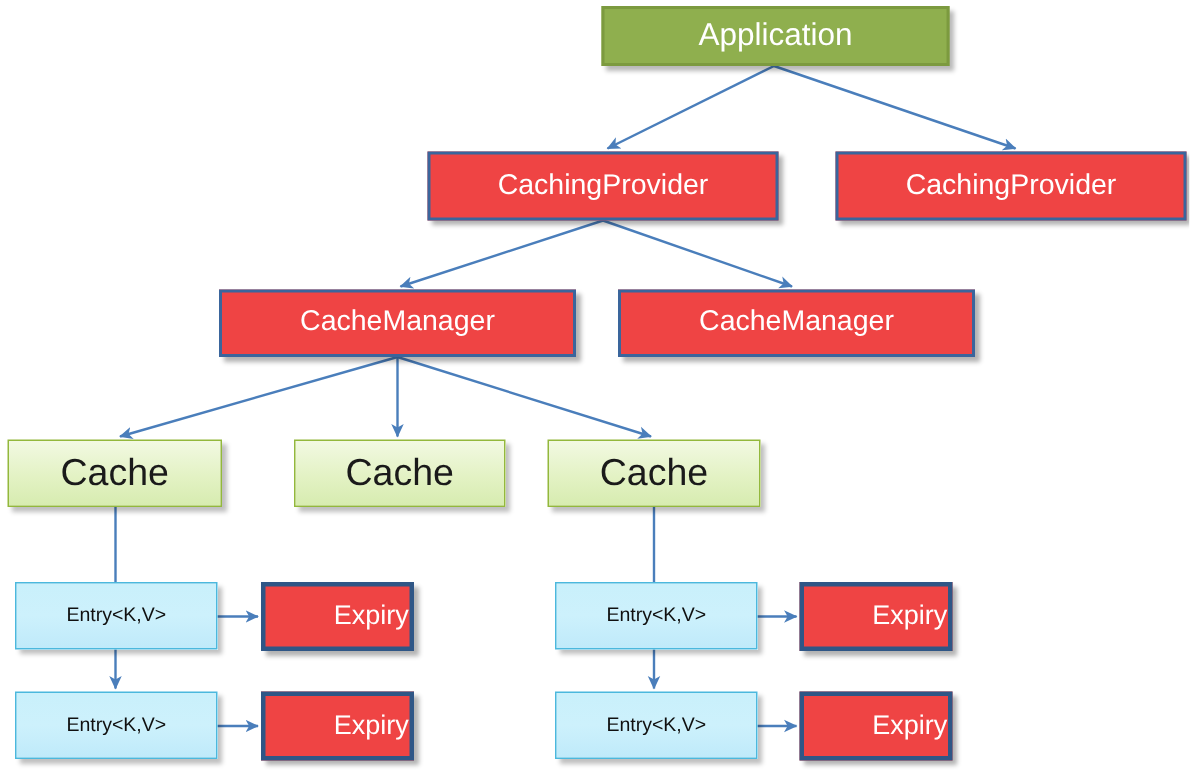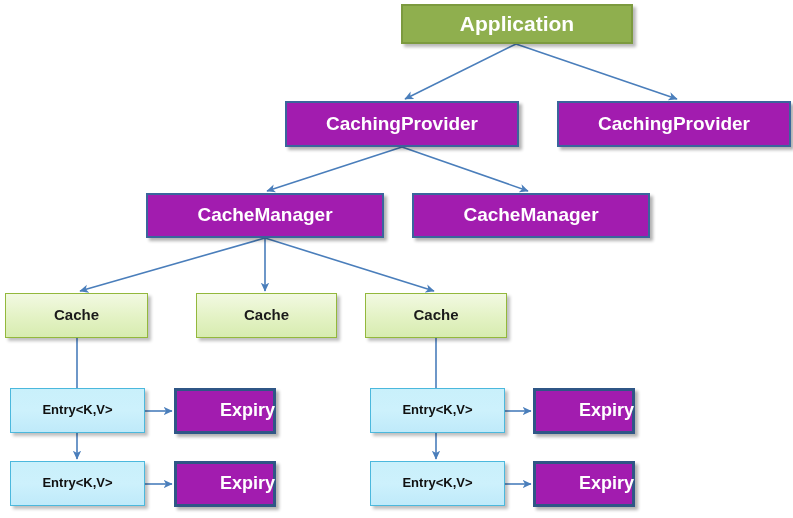--- a/index.html
+++ b/index.html
@@ -28,55 +28,54 @@
   .node {
     position: absolute;
     box-sizing: border-box;
     display: flex;
     align-items: center;
     justify-content: center;
     text-align: center;
     line-height: 1.1;
     white-space: nowrap;
     z-index: 2;
-    font-weight: bold;
   }
   .node-label {
     display: block;
   }
   
   .n-app {
     background: #8faf4e;
     border: 2px solid #7c9a3f;
     color: #ffffff;
     font-size: 21px;
     box-shadow: 3px 3px 3px rgba(0,0,0,0.28);
   }
   
   .n-blue {
-    background: #a21caf;
+    background: #ef4444;
     border: 2px solid #3a659c;
     color: #ffffff;
     font-size: 19px;
     box-shadow: 3px 3px 3px rgba(0,0,0,0.3);
   }
   .n-blue.n-expiry {
     border: 3px solid #2f5party;
     font-size: 18px;
   }
   .n-expiry {
     border: 3px solid #2f5686 !important;
     padding-left: 45px;
   }
   
   .n-cache {
     background: linear-gradient(to bottom, #f2f9e2 0%, #e3f2c4 55%, #d7ecb0 100%);
     border: 1px solid #93b83c;
     color: #1a1a1a;
-    font-size: 15px;
+    font-size: 25px;
     box-shadow: 3px 3px 3px rgba(0,0,0,0.25);
   }
   
   .n-entry {
     background: linear-gradient(to bottom, #c9f0fb 0%, #cdf1fc 50%, #bfeafa 100%);
     border: 1px solid #4bb8dd;
     color: #101010;
     font-size: 13px;
     box-shadow: 3px 3px 3px rgba(0,0,0,0.25);
   }

